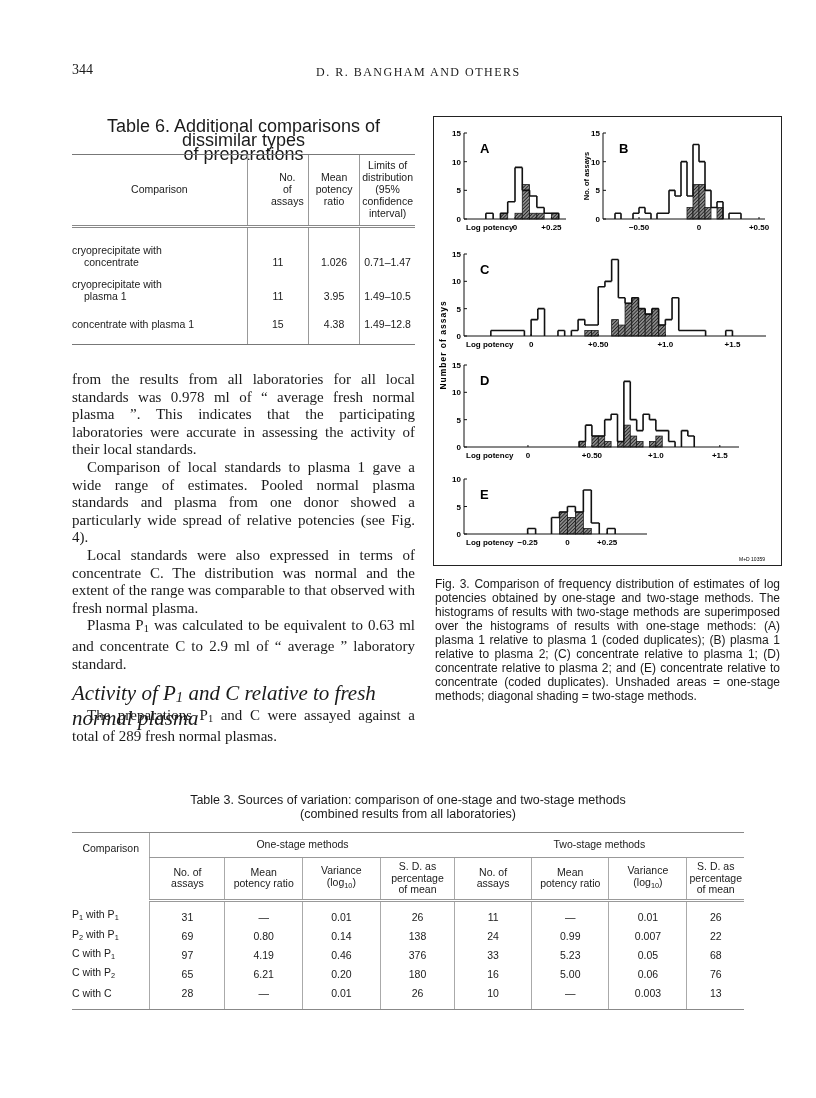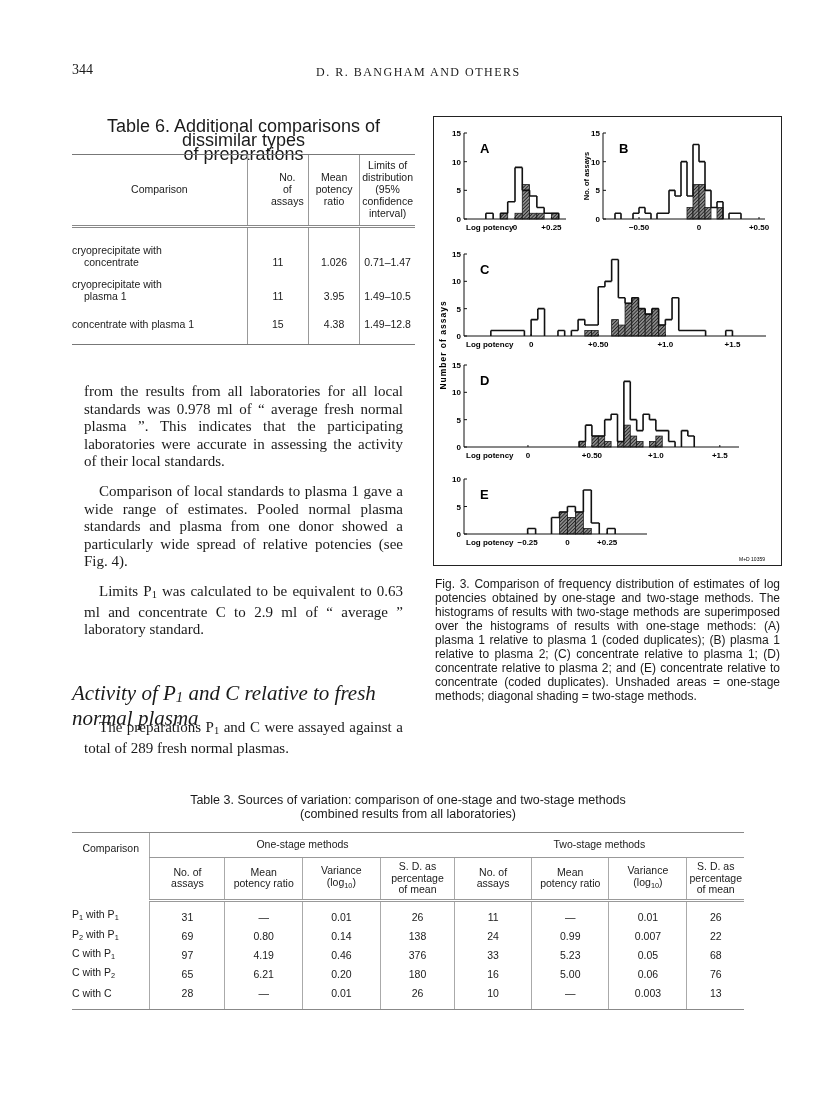--- a/index.html
+++ b/index.html
@@ -17,21 +17,21 @@
   #t6 th { font-weight: normal; border-top: 1.5px solid #777; border-bottom: 3px double #888; padding: 4px 2px 6px; vertical-align: middle; line-height: 12px; }
   #t6 th + th, #t6 td + td { border-left: 1px solid #999; }
   #t6 td { padding: 0 2px; height: 28px; vertical-align: bottom; text-align: center; line-height: 12px; }
   #t6 td.cmp { text-align: left; padding-left: 0; }
   #t6 td.cmp .indent { padding-left: 12px; display: block; }
   #t6 tr.pad td { height: 14px; border-bottom: 1.5px solid #777; }
   #t6 tr.first td { height: 40px; }
 
   
   .body-text { left: 72px; width: 343px; font-size: 15px; line-height: 17.6px; text-align: justify; }
-  .body-text p { margin: 12px; }
+  .body-text p { margin: 0; }
   .body-text p.ind { text-indent: 15px; }
   #body1 { top: 371px; }
   #subhead { left: 72px; top: 681px; width: 343px; font-size: 21px; font-style: italic; }
   #body2 { top: 707px; }
 
   
   #figure-box { left: 433px; top: 116px; width: 349px; height: 450px; border: 1.5px solid #222; box-sizing: border-box; }
   #figure-svg { position: absolute; left: 0; top: 0; }
   .fig-code { font-size: 5px; }
   #fig-caption { left: 435px; top: 577px; width: 345px; font-size: 12px; line-height: 14px; text-align: justify; }
@@ -106,21 +106,22 @@
         <td></td>
         <td></td>
         <td></td>
       </tr>
   </tbody>
 </table>
 
 <div class="abs serif body-text" id="body1">
   <p>from the results from all laboratories for all local standards was 0.978 ml of “ average fresh normal plasma ”.  This indicates that the participating laboratories were accurate in assessing the activity of their local standards.</p>
   <p class="ind">Comparison of local standards to plasma 1 gave a wide range of estimates.  Pooled normal plasma standards and plasma from one donor showed a particularly wide spread of relative potencies (see Fig. 4).</p>
-  <p class="ind"><span>Limits P</span><sub>1</sub><span> was calculated to be equivalent to 0.63 ml and concentrate C to 2.9 ml of “ average ” laboratory standard.</span></p>
+  <p class="ind">Local standards were also expressed in terms of concentrate C.  The distribution was normal and the extent of the range was comparable to that observed with fresh normal plasma.</p>
+  <p class="ind"><span>Plasma P</span><sub>1</sub><span> was calculated to be equivalent to 0.63 ml and concentrate C to 2.9 ml of “ average ” laboratory standard.</span></p>
 </div>
 <div class="abs serif" id="subhead"><span>Activity of P</span><sub>1</sub><span> and C relative to fresh normal plasma</span></div>
 <div class="abs serif body-text" id="body2">
   <p class="ind"><span>The preparations P</span><sub>1</sub><span> and C were assayed against a total of 289 fresh normal plasmas.</span></p>
 </div>
 
 <div class="abs" id="figure-box">
   <svg id="figure-svg" width="349" height="450">
     <defs>
       <pattern id="hatch" patternUnits="userSpaceOnUse" width="2.5" height="2.5" patternTransform="rotate(45)">

